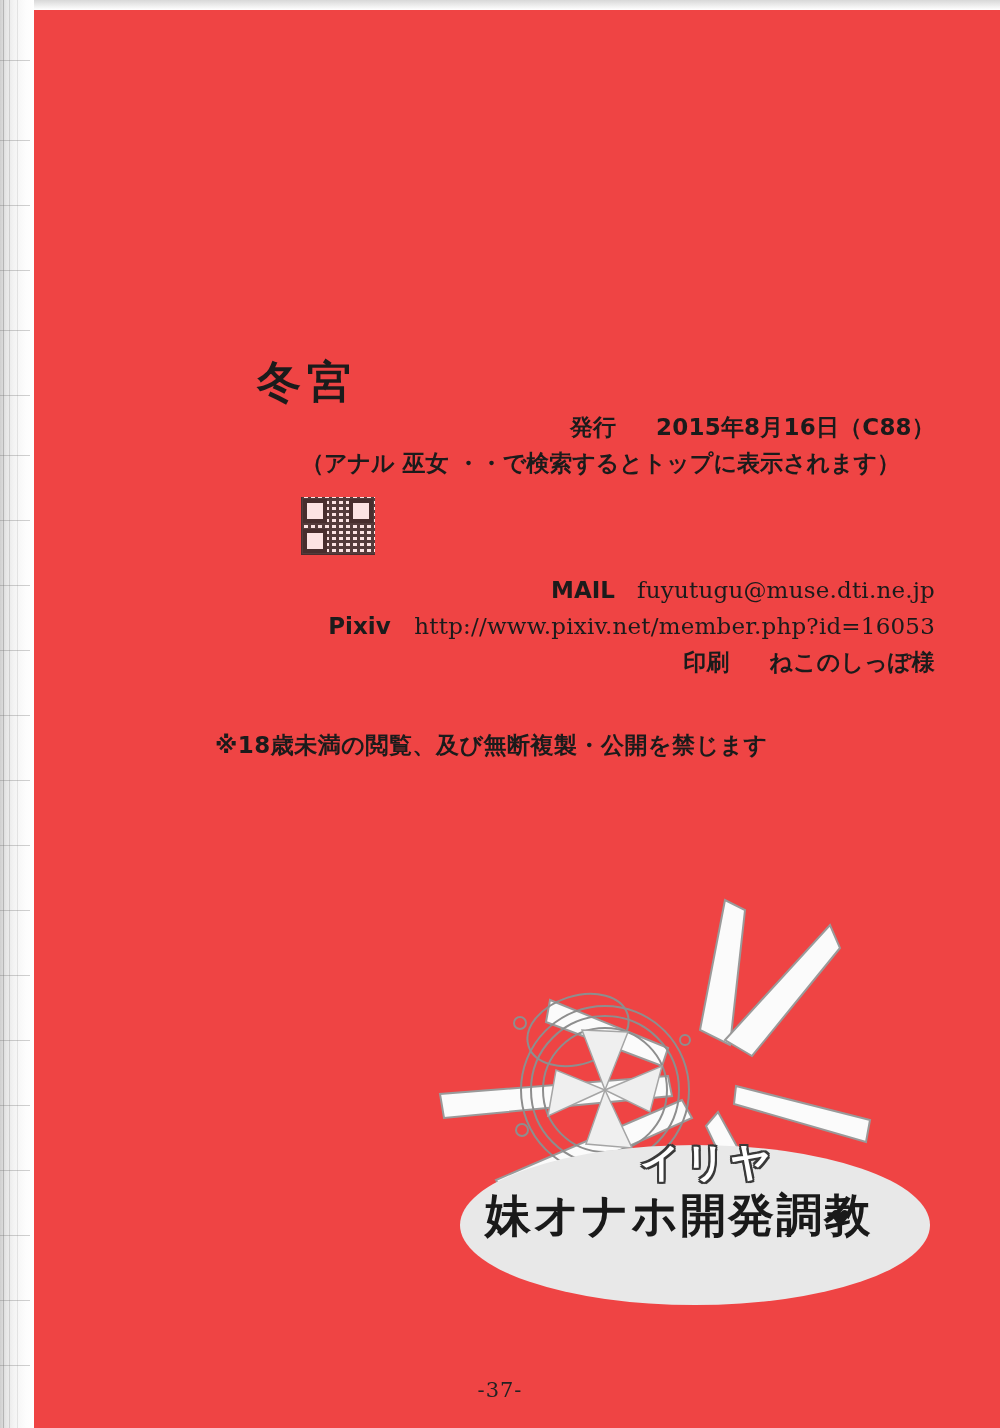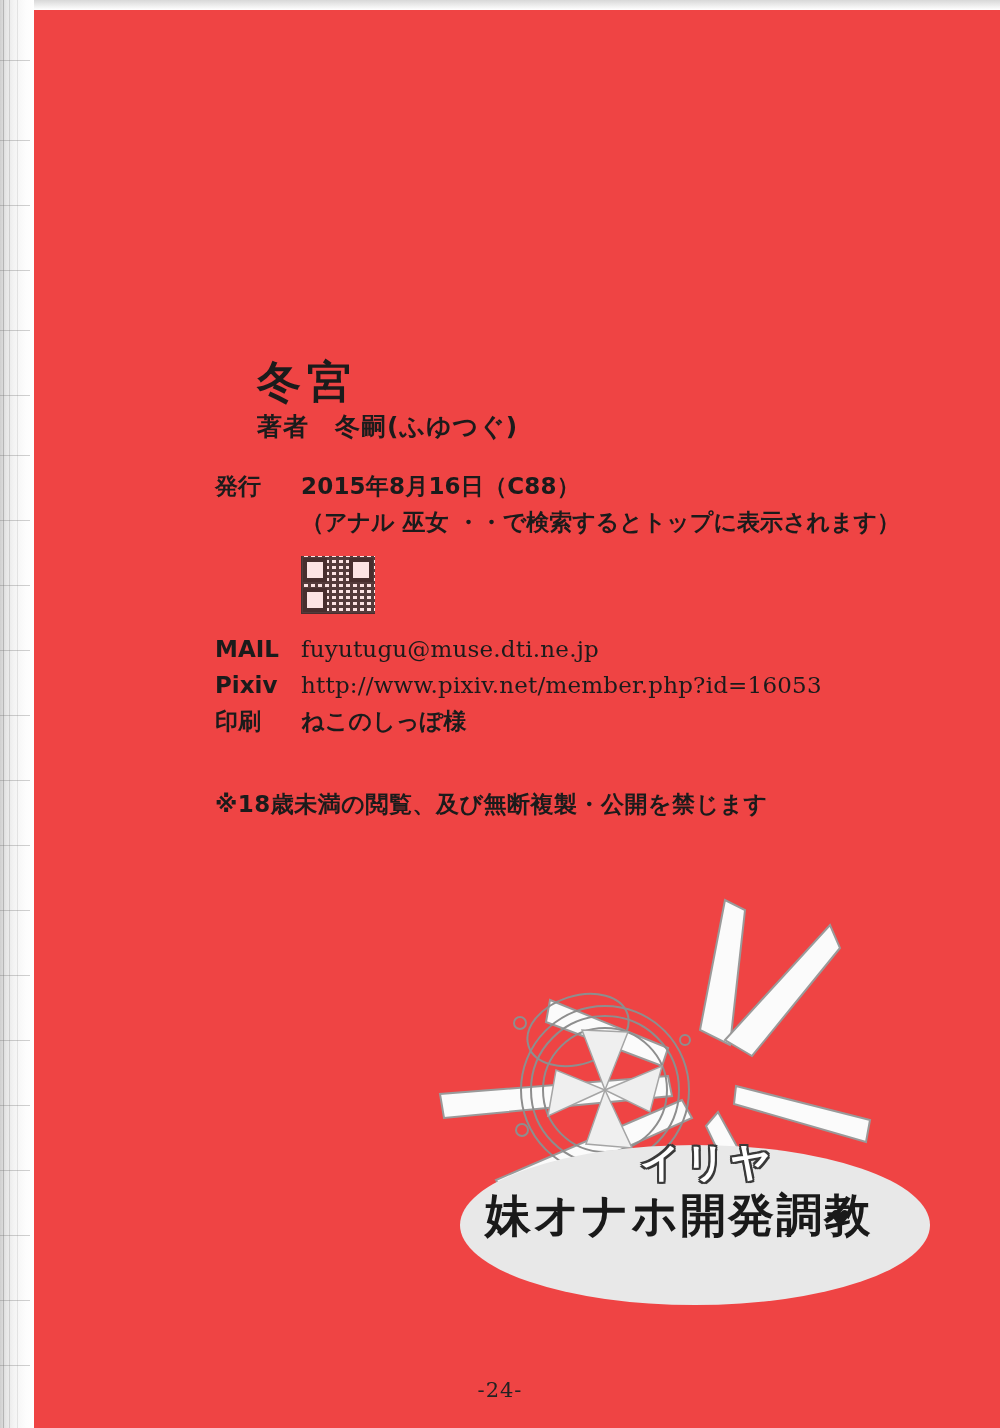--- a/index.html
+++ b/index.html
@@ -74,20 +74,21 @@
   .meta {
     font-family: "DejaVu Sans", sans-serif;
     font-size: 23px;
     line-height: 1.55;
     font-weight: 600;
   }
   .meta .row {
     display: flex;
     align-items: baseline;
     white-space: nowrap;
+    justify-content: flex-end;
   }
   .meta .lbl {
     display: inline-block;
     min-width: 86px;
     font-weight: 700;
   }
   .meta .val {
     font-family: "DejaVu Serif", serif;
     font-weight: 400;
     letter-spacing: 0.2px;
@@ -233,21 +234,20 @@
     <div class="line" style="top:1105px;"></div>
     <div class="line" style="top:1170px;"></div>
     <div class="line" style="top:1235px;"></div>
     <div class="line" style="top:1300px;"></div>
     <div class="line" style="top:1365px;"></div>
   </div>
 
   <div class="colophon">
 
     <h1 class="title-jp">冬宮</h1>
-    <div class="author-line">著者　冬嗣(ふゆつぐ)</div>
 
     <div class="meta">
 
       <div class="row">
         <span class="lbl">発行</span>
         <span class="val val-jp">2015年8月16日（C88）</span>
       </div>
 
 
       <div class="paren-line">（アナル 巫女 ・・で検索するとトップに表示されます）</div>
@@ -302,14 +302,14 @@
         <path d="M205 210 L148 236 L156 190 Z"></path>
       </g>
     </svg>
 
     <div class="logo-ellipse"></div>
     <div class="logo-sub">イリヤ</div>
     <div class="logo-main">妹オナホ開発調教</div>
     <div class="logo-heart">♥</div>
   </div>
 
-  <div class="pagenum">-24-</div>
+  <div class="pagenum">-37-</div>
 </div>
 
 </body></html>

